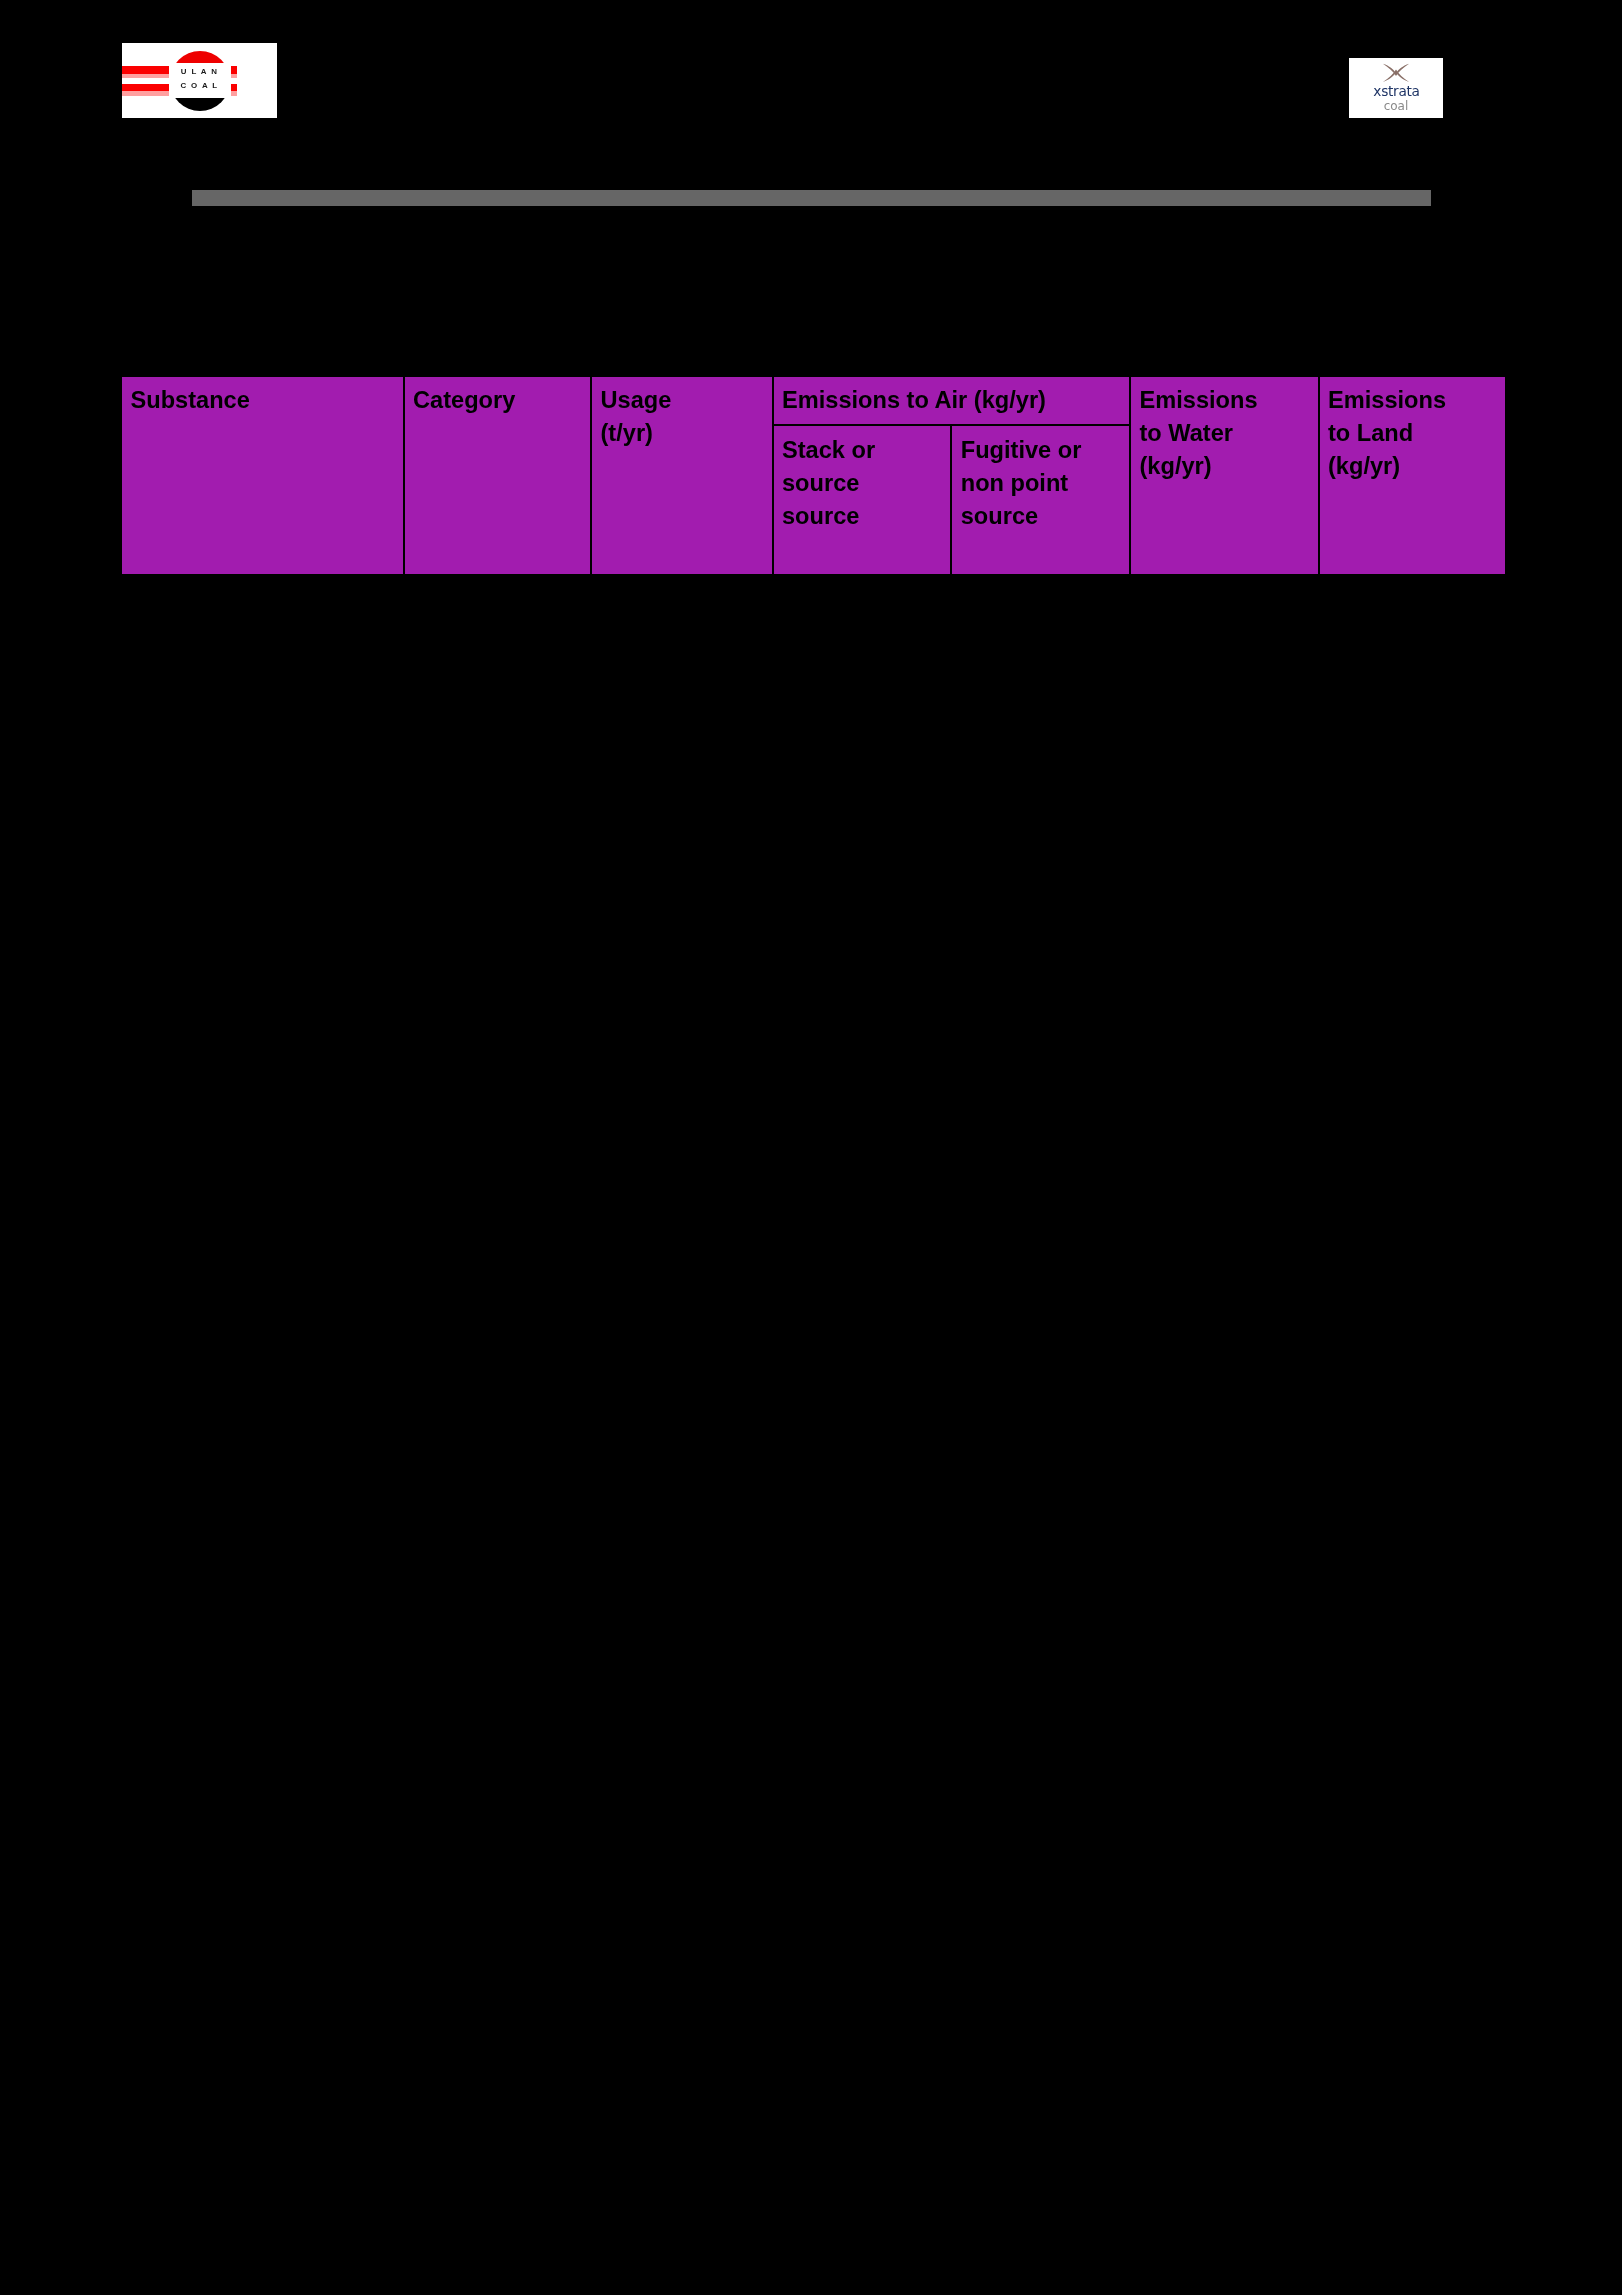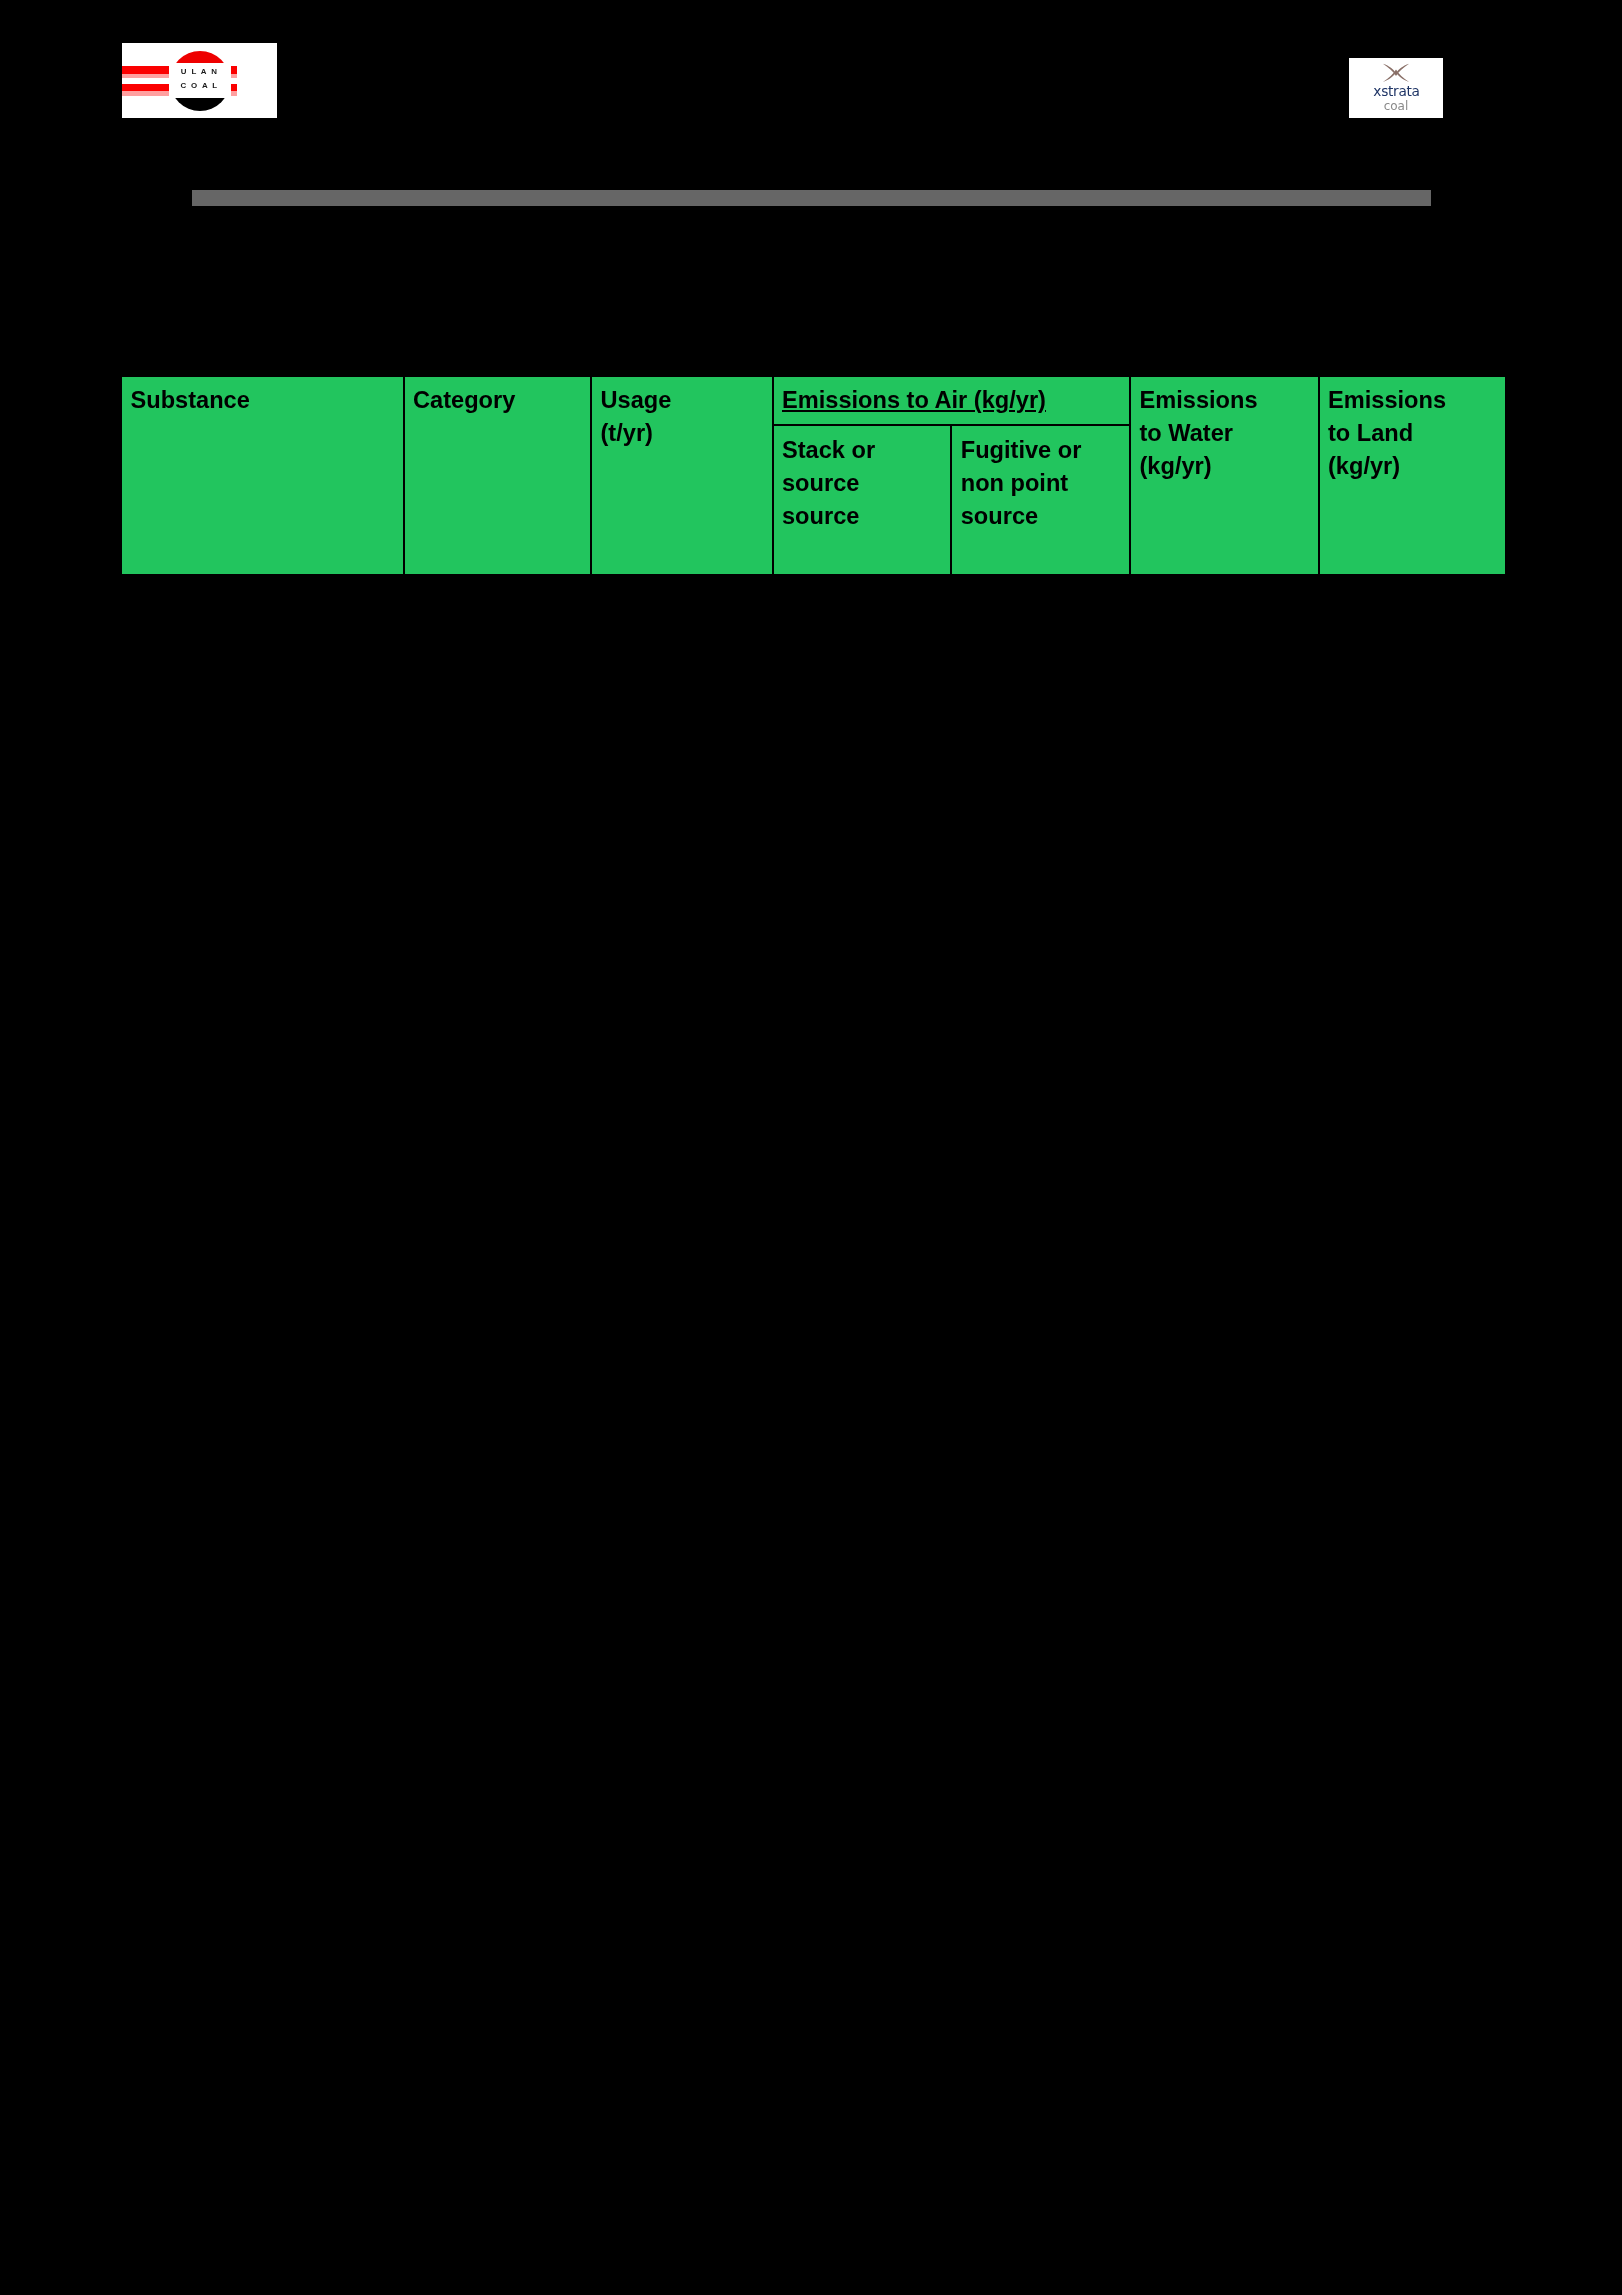--- a/index.html
+++ b/index.html
@@ -140,38 +140,38 @@
     top: 375px;
     width: 1320px;
   }
   table.emissions {
     border-collapse: collapse;
     table-layout: fixed;
     width: 1320px;
     background: #cccccc;
   }
   table.emissions th {
-    background: #22c55e;
+    background: #a21caf;
     color: #000000;
     font-family: "Liberation Sans", sans-serif;
     font-weight: bold;
     font-size: 23.6px;
     line-height: 33px;
     text-align: left;
     vertical-align: top;
     padding: 7.2px 0 7.2px 8.5px;
     border: 2px solid #000000;
   }
   table.emissions th.thin-left {
     border-left: 1.3px solid #9a9a9a;
   }
   th.col-substance { width: 272px; }
   th.col-category  { width: 177px; }
   th.col-usage     { width: 171px; }
-  th.col-air       { width: 347px; text-decoration: underline; }
+  th.col-air       { width: 347px; }
   th.col-stack     { width: 171px; }
   th.col-fugitive  { width: 175px; }
   th.col-water     { width: 178px; }
   th.col-land      { width: 177px; }
 
   th.air-group {
     padding-bottom: 3.9px;
     border-bottom: 2px solid #000000;
     text-align: left;
   }

